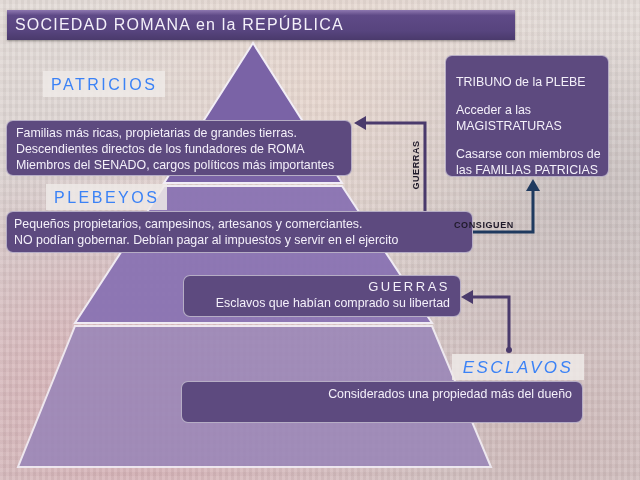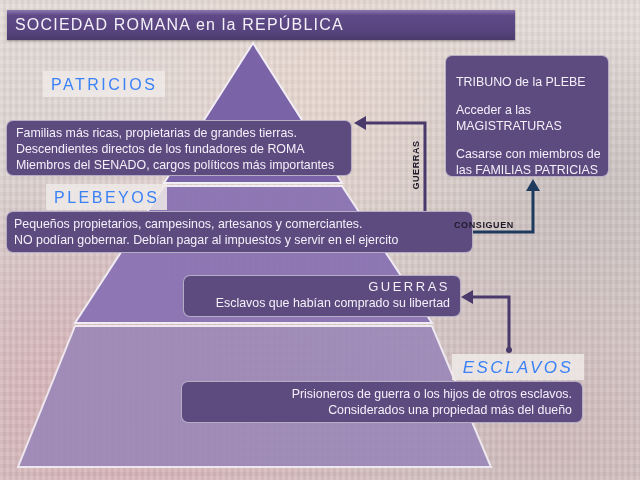--- a/index.html
+++ b/index.html
@@ -85,21 +85,20 @@
   <span class="line">NO podían gobernar. Debían pagar al impuestos y servir en el ejercito</span>
 </div>
 
 <div class="box" style="left:183px;top:275px;width:278px;height:42px;padding:3px 10px 0 0;text-align:right;">
   <span class="line" style="letter-spacing:2.5px;font-size:13px;">GUERRAS</span>
   <span class="line">Esclavos que habían comprado su libertad</span>
 </div>
 
 <div class="label-tag" style="left:452px;top:354px;width:116px;text-align:center;font-size:17px;font-style:italic;">ESCLAVOS</div>
 <div class="box" style="left:181px;top:381px;width:402px;height:42px;padding:4px 10px 0 0;text-align:right;">
-  <span class="line">Prisioneros de guerra o los hijos de otros esclavos.</span>
   <span class="line">Considerados una propiedad más del dueño</span>
 </div>
 
 <div class="box" style="left:445px;top:55px;width:164px;height:122px;padding:6px 0 0 10px;line-height:16px;">
   <span class="line" style="min-height:16px;margin-top:12px;">TRIBUNO de la PLEBE</span>
   <span class="line" style="min-height:12px;"></span>
   <span class="line" style="min-height:16px;">Acceder a las</span>
   <span class="line" style="min-height:16px;">MAGISTRATURAS</span>
   <span class="line" style="min-height:12px;"></span>
   <span class="line" style="min-height:16px;">Casarse con miembros de</span>

